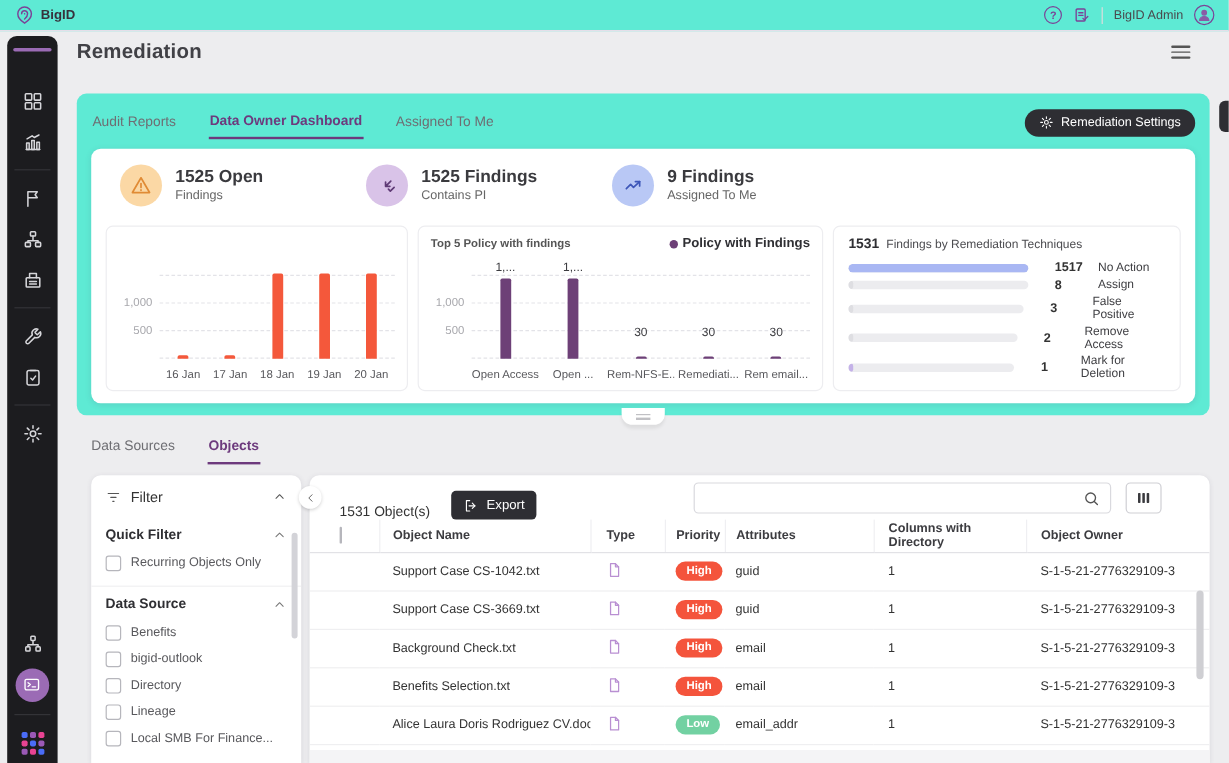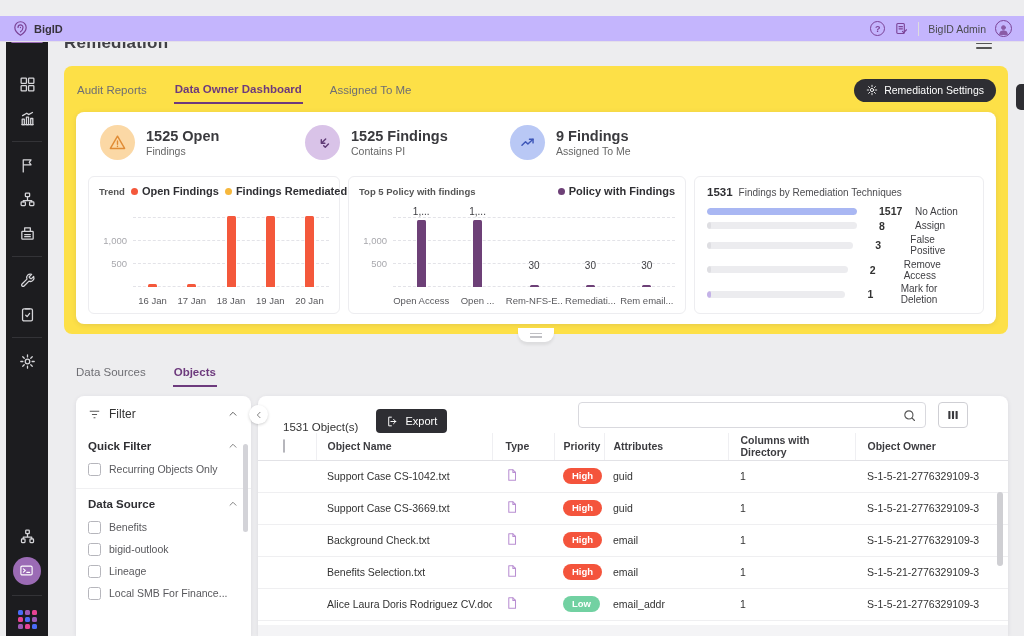--- a/index.html
+++ b/index.html
@@ -1,20 +1,20 @@
 <!DOCTYPE html>
 <html><head>
 <meta charset="utf-8">
 <style>
   * { margin:0; padding:0; box-sizing:border-box; }
   html,body { width:1024px; height:636px; overflow:hidden; }
   body { font-family:"Liberation Sans", sans-serif; background:#ededef; position:relative; color:#333; }
 
   
-  .topbar { position:absolute; left:0; top:16px; width:1024px; height:26px; background:#c4b5fd;
+  .topbar { position:absolute; left:0; top:0; width:1024px; height:26px; background:#5eead4;
             border-bottom:1px solid #e4dfe9; display:flex; align-items:center; padding:0 12px; z-index:30; }
   .logo { width:17px; height:17px; }
   .logo svg { width:100%; height:100%; }
   .brand { font-size:11px; font-weight:bold; color:#37323c; margin-left:5px; }
   .topbar-right { margin-left:auto; display:flex; align-items:center; gap:9px; }
   .tb-ic { width:15px; height:15px; color:#7b4397; position:relative; }
   .tb-ic svg { width:100%; height:100%; }
   .help-circle { width:15px; height:15px; border:1.4px solid #7b4397; border-radius:50%; color:#7b4397;
                  font-size:9px; font-weight:bold; display:flex; align-items:center; justify-content:center; }
   .tb-divider { width:1px; height:14px; background:#ddd; }
@@ -37,21 +37,21 @@
   .apps-grid { display:grid; grid-template-columns:repeat(3,5px); grid-gap:2px; }
   .apps-grid i { width:5px; height:5px; border-radius:1.5px; display:block; }
 
   
   .page-title { position:absolute; left:64px; top:33px; font-size:17px; color:#414146; letter-spacing:.2px; }
   .hamburger { position:absolute; right:32px; top:38px; width:16px; height:11px; display:flex;
                flex-direction:column; justify-content:space-between; cursor:pointer; }
   .hamburger i { height:1.6px; background:#555; border-radius:1px; display:block; }
 
   
-  .dash-wrap { position:absolute; left:64px; top:66px; width:944px; height:268px; background:#fde047;
+  .dash-wrap { position:absolute; left:64px; top:78px; width:944px; height:268px; background:#5eead4;
                border-radius:8px; }
   .tabs-row { position:absolute; left:12px; right:12px; top:8px; height:32px; display:flex; align-items:center; }
   .tab { font-size:11.5px; color:#6e6e73; margin-right:26px; padding:6px 1px 7px; cursor:pointer; font-weight:bold; }
   .tab.active { color:#6d3a7d; border-bottom:2.5px solid #6d3a7d; }
   .settings-btn { margin-left:auto; background:#2e2e33; color:#fff; border:none; border-radius:13px; height:23px;
                   padding:0 12px; font-size:10.5px; font-family:inherit; display:flex; align-items:center; gap:6px; cursor:pointer; }
   .settings-btn svg { width:12px; height:12px; }
 
   .dash-card { position:absolute; left:12px; right:12px; top:46px; bottom:10px; background:#fff;
                border-radius:8px; box-shadow:0 1px 5px rgba(70,60,90,.13);padding-left:24px; }
@@ -354,31 +354,20 @@
             </svg>
           </span>
           <div>
             <div class="stat-value">9 Findings</div>
             <div class="stat-label">Assigned To Me</div>
           </div>
         </div>
       </div>
     <div class="charts">
       <div class="panel panel-trend" id="panel-trend">
-          <div class="chart-head">
-            <span class="chart-title">Trend</span>
-            <span class="legend-item">
-              <span class="legend-dot" style="background: rgb(244, 88, 59);"></span>
-              <span>Open Findings</span>
-            </span>
-            <span class="legend-item">
-              <span class="legend-dot" style="background: rgb(246, 183, 60);"></span>
-              <span>Findings Remediated</span>
-            </span>
-          </div>
           <div class="plot">
             <div class="gridline" style="bottom: 0px;"></div>
             <div class="gridline" style="bottom: 23.125px;"></div>
             <div class="gridline" style="bottom: 46.25px;"></div>
             <div class="gridline" style="bottom: 69.375px;"></div>
             <span class="ylab" style="left: -40px; bottom: 18.125px;">500</span>
             <span class="ylab" style="left: -40px; bottom: 41.25px;">1,000</span>
             <div class="vbar" style="left: calc(10% - 4.5px); height: 2.775px; background: rgb(244, 88, 59);"></div>
             <div class="vbar" style="left: calc(30% - 4.5px); height: 2.775px; background: rgb(244, 88, 59);"></div>
             <div class="vbar" style="left: calc(50% - 4.5px); height: 70.5312px; background: rgb(244, 88, 59);"></div>
@@ -521,20 +510,24 @@
             </svg>
           </span>
         </div>
         <label class="fitem">
           <span class="cb"></span>
           <span class="fitem-label">Benefits</span>
         </label>
         <label class="fitem">
           <span class="cb"></span>
           <span class="fitem-label">bigid-outlook</span>
+        </label>
+        <label class="fitem">
+          <span class="cb"></span>
+          <span class="fitem-label">Directory</span>
         </label>
         <label class="fitem">
           <span class="cb"></span>
           <span class="fitem-label">Lineage</span>
         </label>
         <label class="fitem">
           <span class="cb"></span>
           <span class="fitem-label">Local SMB For Finance...</span>
         </label>
       </div>

